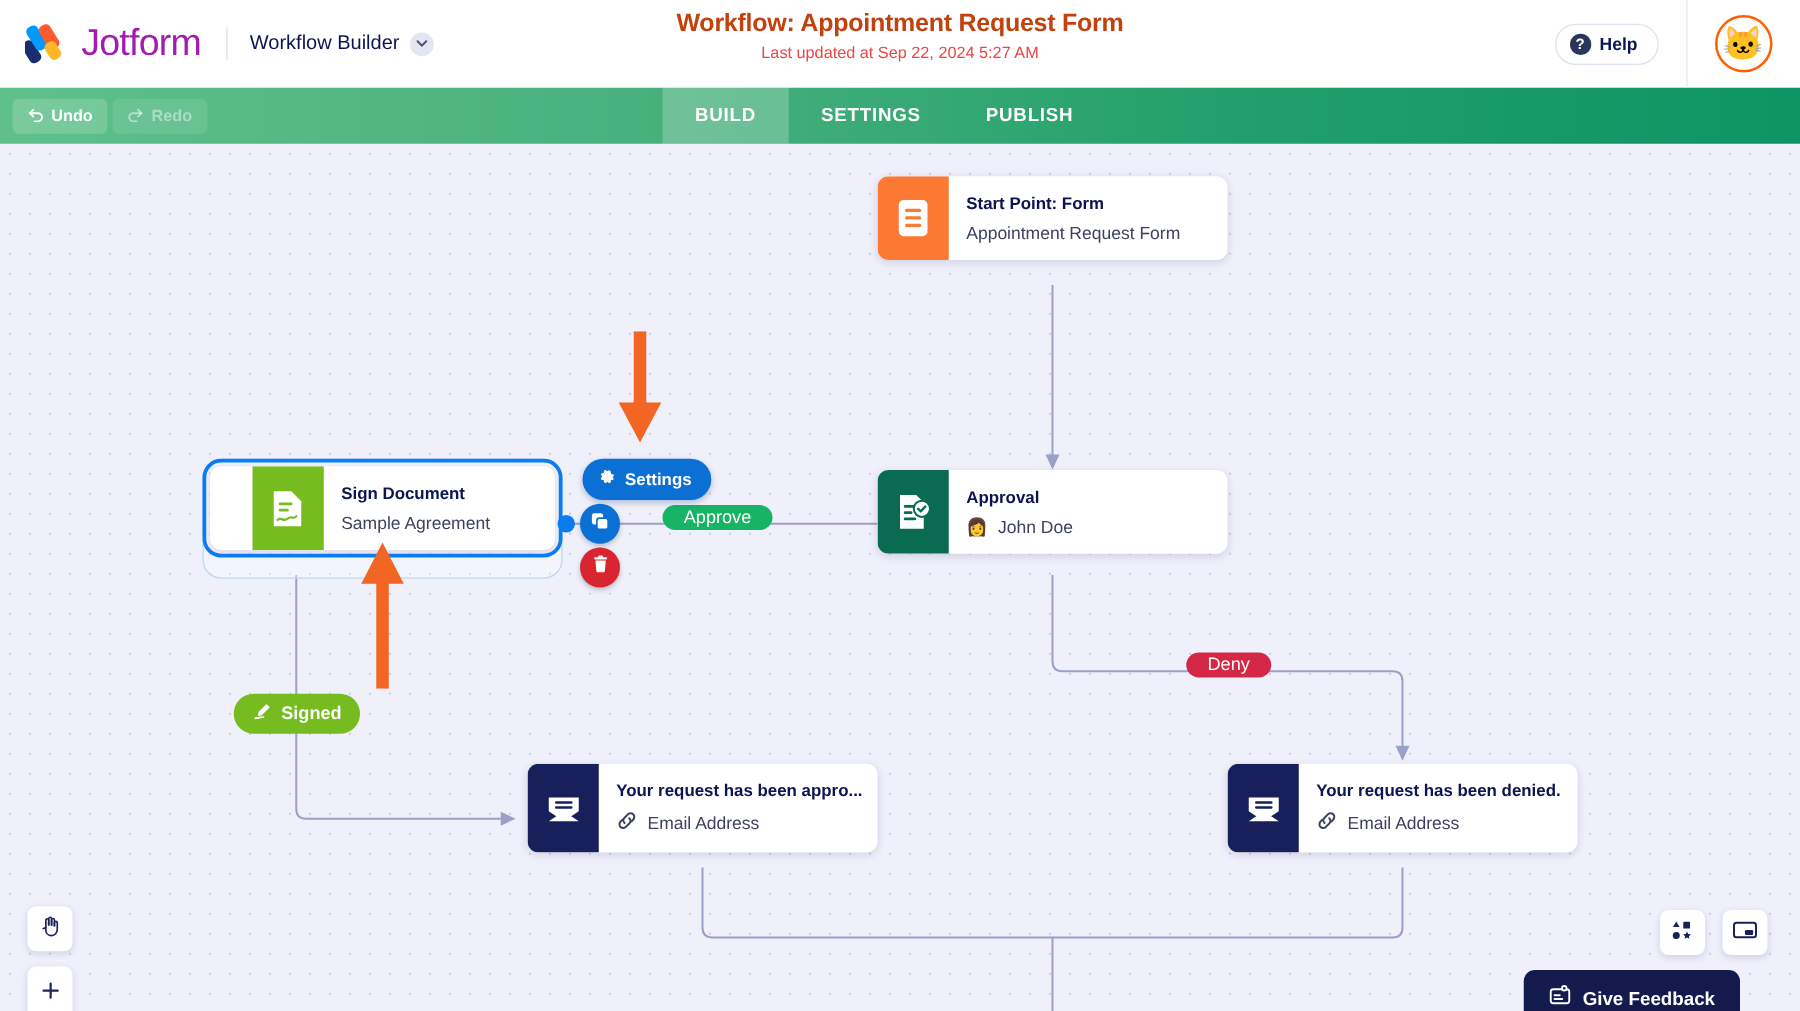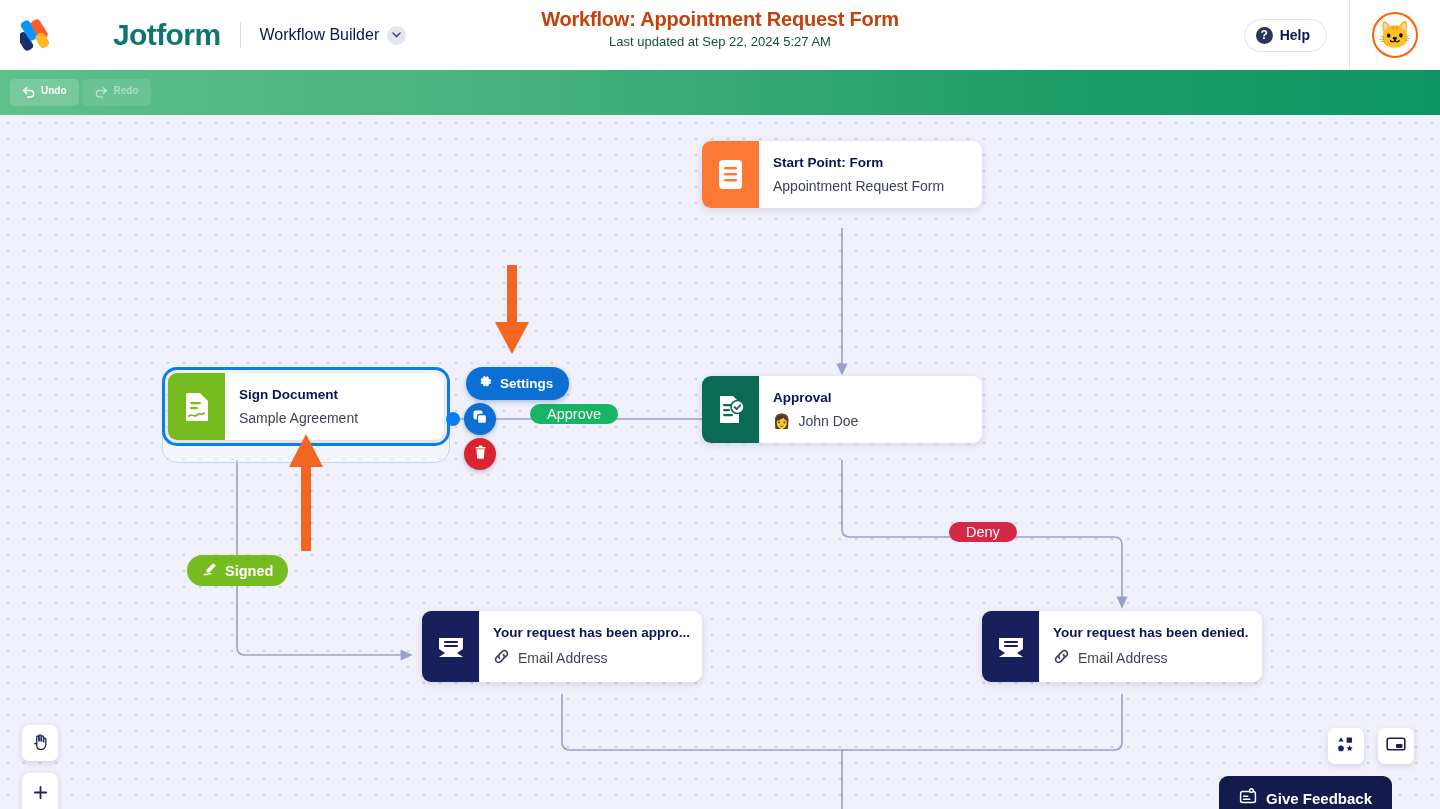--- a/index.html
+++ b/index.html
@@ -13,40 +13,40 @@
 
   
   .header {
     position: absolute; left: 0; top: 0; width: 1440px; height: 70px;
     background: #fff; display: flex; align-items: center;
     z-index: 40;
   }
   .logo-wrap { display: flex; align-items: center; padding-left: 20px; }
   .logo-mark { width: 36px; height: 34px; position: relative; margin-right: 9px; }
   .logo-text {
-    font-size: 30px; font-weight: bold; color: #0f766e; letter-spacing: -0.6px; margin-left: 48px;
+    font-size: 30px; font-weight: normal; color: #a21caf; letter-spacing: -0.6px;
   }
   .header-div {
     width: 1px; height: 26px; background: #dcdfe8; margin: 0 18px 0 20px;
   }
   .wb-label { font-size: 16px; color: #0a1551; font-weight: 500; }
   .wb-chevron {
     width: 19px; height: 19px; border-radius: 50%;
     background: #e3e5f0; margin-left: 8px;
     display: inline-flex; align-items: center; justify-content: center;
     color: #4b4f73; font-size: 9px;
   }
   .title-block {
     position: absolute; left: 0; right: 0; top: 8px; text-align: center;
     pointer-events: none;
   }
   .wf-title {
     font-size: 20px; font-weight: bold; color: #c2410c; letter-spacing: -0.2px;
   }
-  .wf-sub { font-size: 13px; color: #14532d; margin-top: 3px; }
+  .wf-sub { font-size: 13px; color: #ef4444; margin-top: 3px; }
   .header-right {
     position: absolute; right: 0; top: 0; height: 70px;
     display: flex; align-items: center;
   }
   .help-btn {
     display: flex; align-items: center; gap: 7px;
     border: 1px solid #dfe2ee; border-radius: 20px;
     padding: 7px 16px 7px 11px; background: #fff; cursor: pointer;
   }
   .help-ico {
@@ -68,21 +68,21 @@
   .toolbar {
     position: absolute; left: 0; top: 70px; width: 1440px; height: 45px;
     background: linear-gradient(90deg,#5fc08a 0%, #46b07c 38%, #22a06b 68%, #0e9464 100%);
     display: flex; align-items: center; z-index: 35;
   }
   .hist-group { display: flex; gap: 4px; padding-left: 10px; }
   .hist-btn {
     display: flex; align-items: flex-start; gap: 6px;
     padding: 6px 12px; border-radius: 5px;
     background: rgba(255,255,255,0.17); color: #fff;
-    font-size: 10px; font-weight: bold; cursor: pointer;
+    font-size: 13px; font-weight: bold; cursor: pointer;
   }
   .hist-btn.disabled { color: rgba(255,255,255,0.45); background: rgba(255,255,255,0.10); }
   .tabs { position: absolute; left: 530px; top: 0; display: flex; height: 45px; }
   .tab {
     display: flex; align-items: center; justify-content: center;
     height: 45px; padding: 0 26px; color: #fff; cursor: pointer;
     font-size: 15px; font-weight: bold; letter-spacing: 0.6px;
   }
   .tab.active { background: rgba(255,255,255,0.22); }
 
@@ -107,21 +107,21 @@
     display: flex; align-items: center; justify-content: center;
   }
   .node-body { padding: 14px 18px 14px 14px; display: flex; flex-direction: column; justify-content: center; }
   .node-title { font-size: 13.5px; font-weight: bold; color: #0a1551; white-space: nowrap; }
   .node-sub {
     font-size: 14px; color: #3c4160; margin-top: 8px;
     display: flex; align-items: center; gap: 8px; white-space: nowrap;
   }
 
   .node.selected {
-    outline: 3px solid #0a7cf0; outline-offset: 3px; border-radius: 9px;
+    outline: 3px solid #0a7cf0; outline-offset: 3px; border-radius: 9px; justify-content: center;
   }
   .sel-halo {
     position: absolute; border: 1px solid #bcd6f5; border-radius: 15px;
     background: rgba(255,255,255,0.35); z-index: 5;
   }
   .port {
     position: absolute; width: 14px; height: 14px; border-radius: 50%;
     background: #0a7cf0; z-index: 9;
   }
 
@@ -240,20 +240,25 @@
       </div>
       <div class="hist-btn disabled">
         <span>
           <svg width="13" height="13" viewBox="0 0 14 14">
               <path d="M12 6H5a3.5 3.5 0 000 7h3" stroke="rgba(255,255,255,0.5)" stroke-width="1.6" fill="none" stroke-linecap="round"></path>
               <path d="M9 3l3 3-3 3" stroke="rgba(255,255,255,0.5)" stroke-width="1.6" fill="none" stroke-linecap="round" stroke-linejoin="round"></path>
             </svg>
         </span>
         <span>Redo</span>
       </div>
+    </div>
+    <div class="tabs">
+      <div class="tab active">BUILD</div>
+      <div class="tab">SETTINGS</div>
+      <div class="tab">PUBLISH</div>
     </div>
   </div>
 
   <div class="canvas">
 
     <svg class="edges">
       <defs>
         <marker id="ah" markerWidth="9" markerHeight="9" refX="4.5" refY="4.5" orient="auto">
           <path d="M0.5,1 L8,4.5 L0.5,8 z" fill="#9aa0c8"></path>
         </marker>

